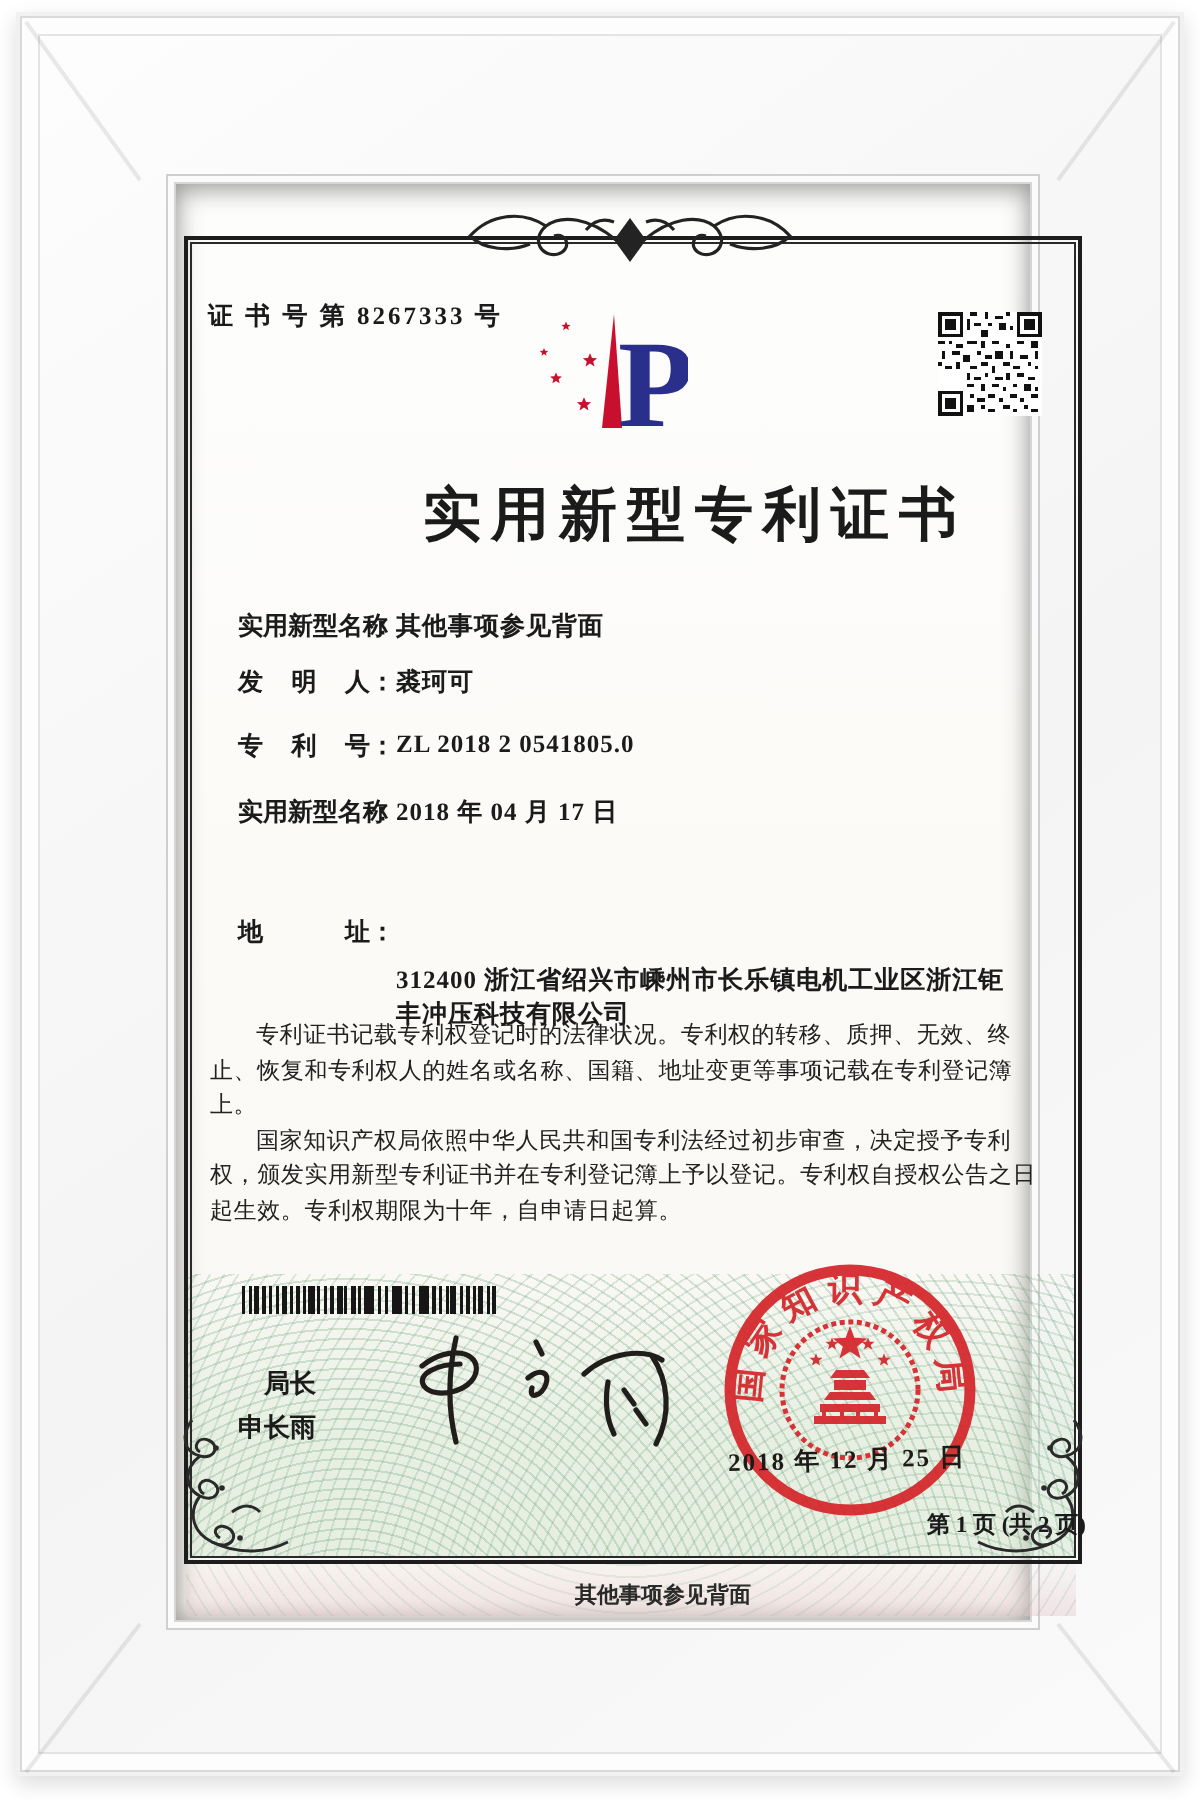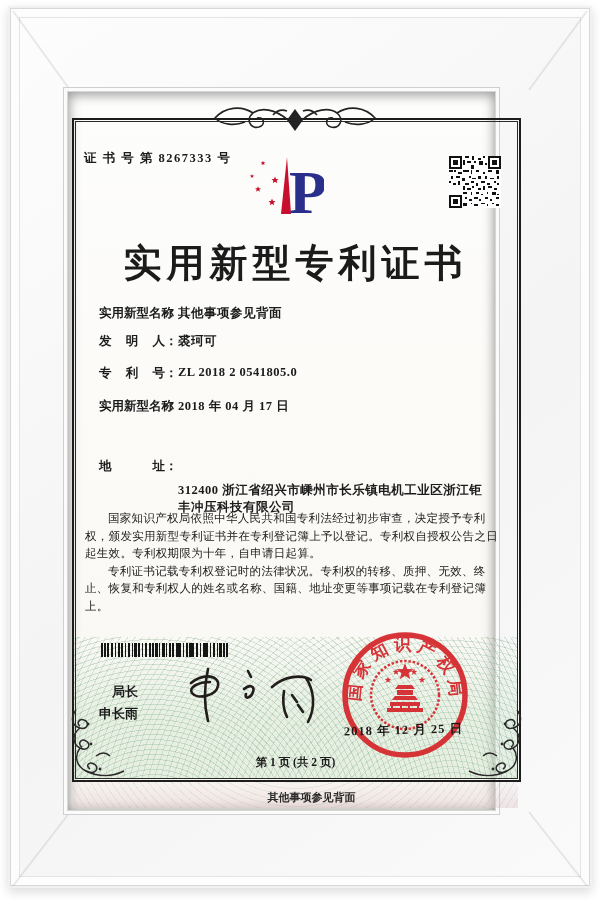--- a/index.html
+++ b/index.html
@@ -6,21 +6,21 @@
   .photo{position:relative;width:600px;height:900px;background:#fff;overflow:hidden;
          font-family:"Liberation Serif","DejaVu Serif",serif;color:#1b1b1b;}
   
   .frame{position:absolute;left:8px;top:6px;right:8px;bottom:12px;
          background:linear-gradient(145deg,#fdfdfd 0%,#f4f4f4 55%,#fafafa 100%);
          box-shadow:inset 0 0 0 2px #f1f1f1,inset 0 0 0 3px #d9d9d9,
                     inset 0 0 0 11px #fdfdfd,inset 0 0 0 12px #e4e4e4,
                     0 4px 10px rgba(0,0,0,.14);}
   .miters{position:absolute;left:0;top:0;pointer-events:none;}
   
-  .paper{position:absolute;left:68px;top:92px;width:427px;height:718px;
+  .paper{position:absolute;left:88px;top:92px;width:427px;height:718px;
          background:linear-gradient(180deg,#fdfdfc 0%,#fbfaf7 55%,#f9f7f2 100%);
          box-shadow:0 0 0 1px #d6d6d6,0 0 0 4px #fbfbfb,0 0 0 5px #cfcfcf,
                     inset 0 6px 10px rgba(0,0,0,.20),inset 0 -4px 8px rgba(0,0,0,.10),
                     inset 6px 0 10px rgba(0,0,0,.10),inset -6px 0 10px rgba(0,0,0,.10);}
   .guilloche{position:absolute;left:6px;top:545px;width:443px;height:142px;z-index:0;
       background:
         repeating-radial-gradient(circle at 18% 150%,rgba(96,156,110,.25) 0 1px,transparent 1px 5px),
         repeating-radial-gradient(circle at 85% 155%,rgba(96,156,110,.20) 0 1px,transparent 1px 6px),
         linear-gradient(180deg,rgba(198,224,196,0) 0%,rgba(198,224,196,.35) 55%,rgba(210,230,206,.5) 100%);}
   .pink-strip{position:absolute;left:5px;top:688px;width:445px;height:28px;z-index:0;
@@ -33,21 +33,21 @@
   .top-ornament{position:absolute;left:145px;top:11px;z-index:2;}
   .corner-fl{position:absolute;z-index:2;}
   .corner-fl.left{left:-2px;top:616px;}
   .corner-fl.right{left:397px;top:616px;transform:scaleX(-1);}
   
   .cert-no{position:absolute;left:16px;top:58px;z-index:2;font-size:12.5px;font-weight:700;
            letter-spacing:1.5px;}
   .qr{position:absolute;left:381px;top:64px;z-index:2;}
   .logo{position:absolute;left:178px;top:64px;z-index:2;}
   .title{position:absolute;left:0;top:146px;width:455px;margin:0;z-index:2;text-align:center;
-         font-size:38px;font-weight:700;letter-spacing:5px;}
+         font-size:29px;font-weight:700;letter-spacing:5px;padding-left:32px;}
   .row{position:absolute;left:31px;z-index:2;font-size:12.5px;font-weight:600;white-space:nowrap;}
   .row .lbl{display:inline-block;width:66px;text-align:justify;text-align-last:justify;
             vertical-align:top;}
   .row .colon{display:inline-block;width:13px;vertical-align:top;}
   .row .val{display:inline-block;vertical-align:top;letter-spacing:.5px;}
   .row .val.wrap{white-space:normal;width:308px;line-height:17px;margin-top:24px;}
   .r1{top:213px}.r2{top:241px}.r3{top:273px}.r4{top:306px}.r5{top:336px}.r6{top:366px}.r7{top:400px}
   .pair1{display:inline-block;width:196px;}
   .paragraphs{position:absolute;left:17px;top:418px;width:421px;z-index:2;}
   .paragraphs p{margin:0;font-size:11.5px;line-height:17.5px;text-indent:2em;
@@ -56,21 +56,21 @@
       background:
         repeating-linear-gradient(90deg,#161616 0 1.6px,transparent 1.6px 3.4px),
         repeating-linear-gradient(90deg,transparent 0 6px,#161616 6px 8.5px,transparent 8.5px 14px),
         repeating-linear-gradient(90deg,transparent 0 10px,#161616 10px 11px,transparent 11px 23px);}
   .signer{position:absolute;left:31px;top:589px;z-index:2;font-size:13px;font-weight:600;
           line-height:22px;text-align:right;}
   .signature{position:absolute;left:110px;top:565px;z-index:3;}
   .seal{position:absolute;left:262px;top:528px;z-index:3;opacity:.93;}
   .seal-date{position:absolute;left:276px;top:630px;z-index:4;font-size:12.5px;font-weight:700;
              letter-spacing:1px;color:#1e1a17;transform:rotate(-1.5deg);white-space:nowrap;}
-  .page-info{position:absolute;left:0;top:663px;width:455px;text-align:center;z-index:2;
+  .page-info{position:absolute;left:0;top:663px;width:455px;text-align:right;z-index:2;
              font-size:11.5px;font-weight:600;}
   .footer-note{position:absolute;left:0;top:698px;width:455px;text-align:center;z-index:2;
              font-size:11px;font-weight:600;color:#2a2a2a;padding-left:16px;}
 </style>
 </head>
 <body>
 
 <div class="photo">
 
   <div class="frame"></div>
@@ -242,22 +242,22 @@
       <span class="lbl">专利号</span><span class="colon">：</span><span class="val">ZL 2018 2 0541805.0</span>
     </div>
     <div class="row r4">
       <span class="lbl">实用新型名称</span><span class="colon">：</span><span class="val">2018 年 04 月 17 日</span>
     </div>
     <div class="row r6">
       <span class="lbl">地址</span><span class="colon">：</span><span class="val wrap">312400 浙江省绍兴市嵊州市长乐镇电机工业区浙江钜丰冲压科技有限公司</span>
     </div>
 
     <div class="paragraphs">
+      <p>专利证书记载专利权登记时的法律状况。专利权的转移、质押、无效、终止、恢复和专利权人的姓名或名称、国籍、地址变更等事项记载在专利登记簿上。</p>
       <p>国家知识产权局依照中华人民共和国专利法经过初步审查，决定授予专利权，颁发实用新型专利证书并在专利登记簿上予以登记。专利权自授权公告之日起生效。专利权期限为十年，自申请日起算。</p>
-      <p>专利证书记载专利权登记时的法律状况。专利权的转移、质押、无效、终止、恢复和专利权人的姓名或名称、国籍、地址变更等事项记载在专利登记簿上。</p>
     </div>
 
     <div class="barcode"></div>
 
     <div class="signer">
       <div>局长</div>
       <div>申长雨</div>
     </div>
 
     <svg class="signature" width="150" height="72" viewBox="0 0 150 72">

